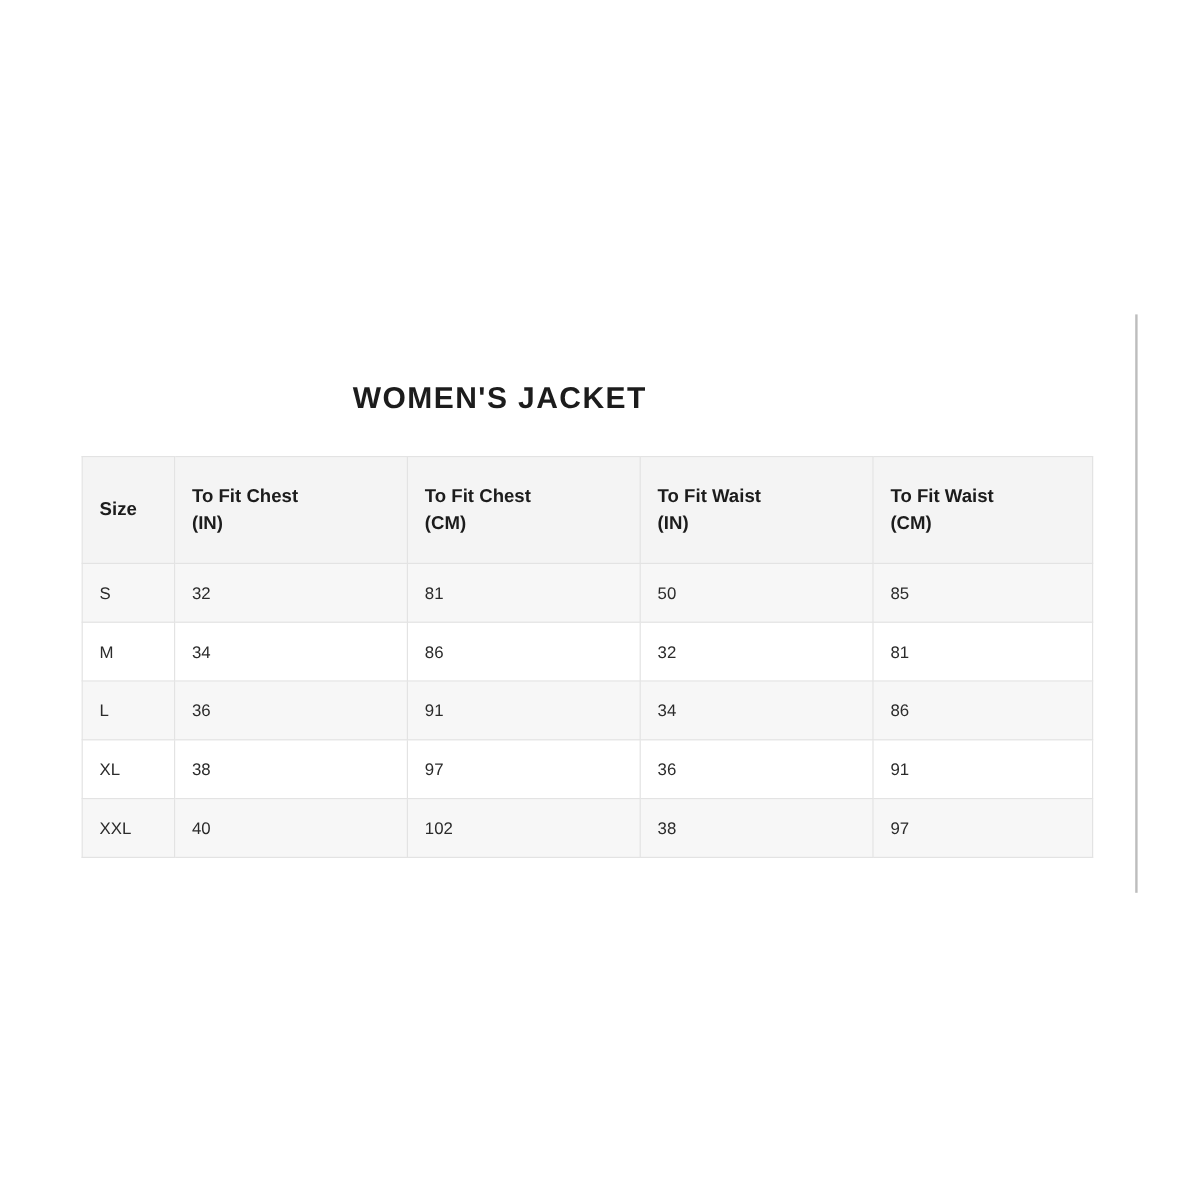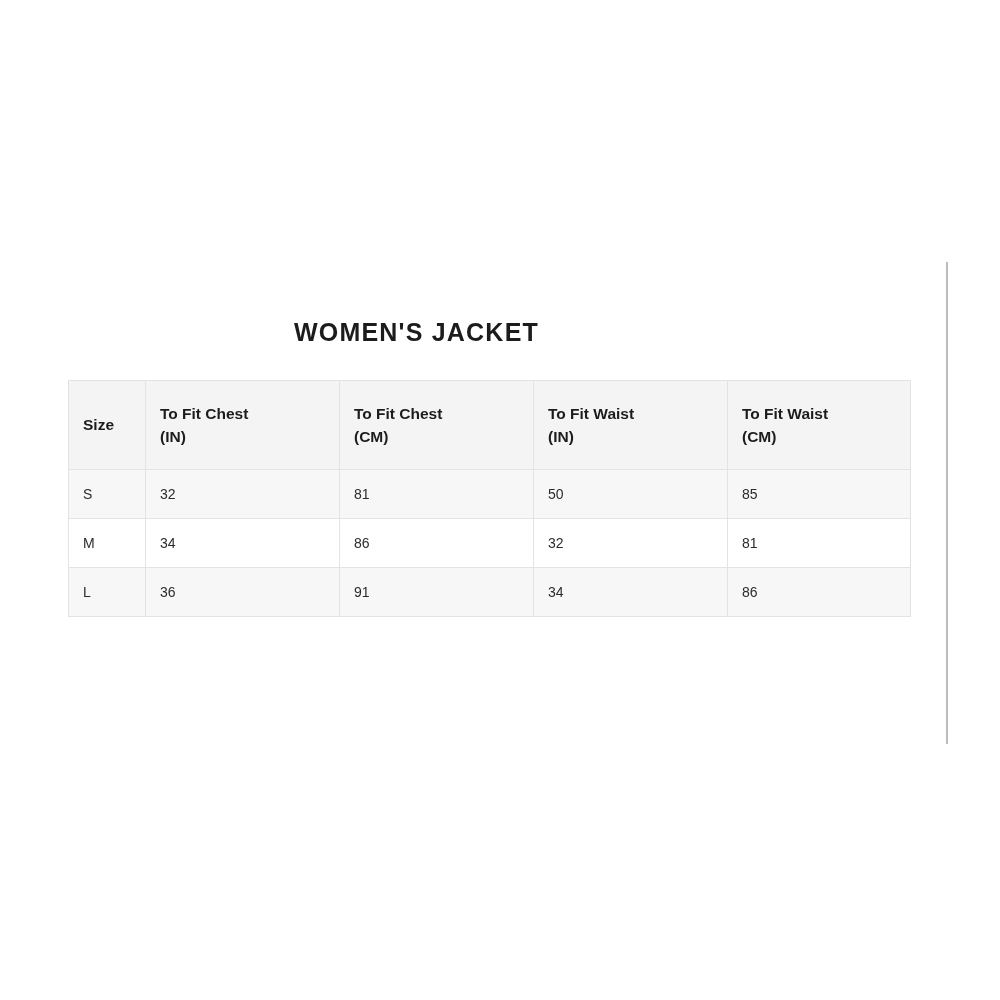--- a/index.html
+++ b/index.html
@@ -155,17 +155,31 @@
           <td>32</td>
           <td>81</td>
         </tr>
         <tr class="odd">
           <td>L</td>
           <td>36</td>
           <td>91</td>
           <td>34</td>
           <td>86</td>
         </tr>
+        <tr class="even">
+          <td>XL</td>
+          <td>38</td>
+          <td>97</td>
+          <td>36</td>
+          <td>91</td>
+        </tr>
+        <tr class="odd">
+          <td>XXL</td>
+          <td>40</td>
+          <td>102</td>
+          <td>38</td>
+          <td>97</td>
+        </tr>
       </tbody>
     </table>
   </div>
 
 </div>
 
 </body></html>

